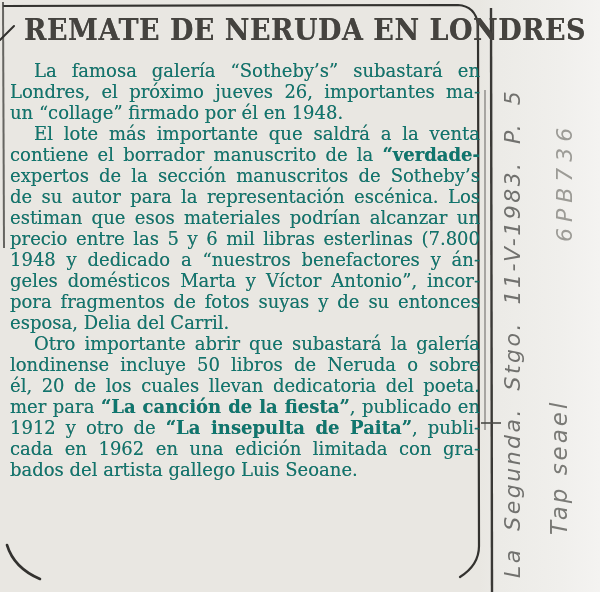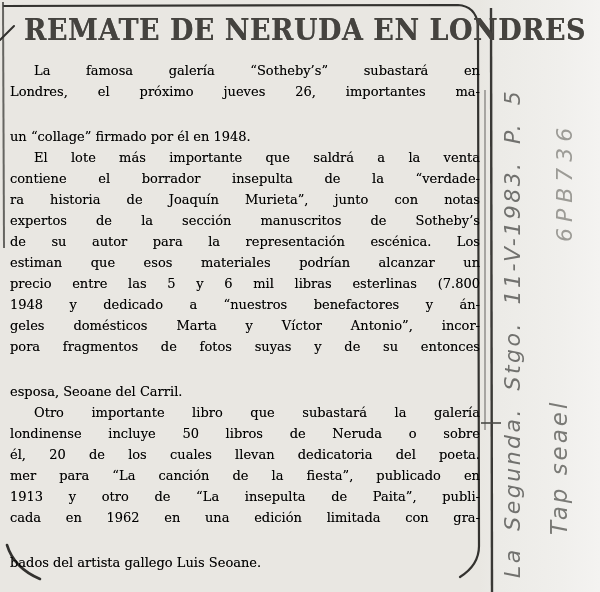--- a/index.html
+++ b/index.html
@@ -19,31 +19,31 @@
   }
   .title{
     margin:0 0 0 14px;width:440px;text-align:center;
     font-family:"DejaVu Serif", serif;font-weight:800;
     font-size:27px;letter-spacing:0.5px;color:#45433f;
     transform:scaleY(1.12);transform-origin:top left;
     text-shadow:0 0 0.6px rgba(60,58,54,.7);
     white-space:nowrap;
   }
   .body-text{
-    margin-top:17px;font-size:13px;color:#000000;
+    margin-top:17px;font-size:18px;color:#0f766e;
     text-shadow:0 0 0.5px rgba(62,60,56,.55);
   }
   .pline{
     height:21px;line-height:21px;
     text-align:justify;text-align-last:justify;
     white-space:normal;overflow:visible;
   }
-  .pline.plast{text-align-last:left;margin-top:24px;}
+  .pline.plast{text-align-last:left;}
   .pline.pfirst{text-indent:24px;}
-  .b{font-weight:400;}
+  .b{font-weight:700;}
 
   .hand{
     position:absolute;transform:rotate(-90deg);transform-origin:0 0;
     font-family:"DejaVu Sans", sans-serif;font-style:italic;
     white-space:nowrap;
   }
   .citation{
     left:500px;top:578px;width:548px;
     font-size:22px;color:#71716e;letter-spacing:2.5px;word-spacing:7px;
   }
@@ -78,35 +78,34 @@
   <path d="M 7 545 Q 14 568 40 579" fill="none" stroke="#33322f" stroke-width="2.6" stroke-linecap="round"></path>
 </svg>
 
 <div class="article">
   <h1 class="title">REMATE DE NERUDA EN LONDRES</h1>
   <div class="body-text">
       <div class="pline pfirst"><span>La famosa galería “Sotheby’s” subastará en</span></div>
       <div class="pline"><span>Londres, el próximo jueves 26, importantes ma-</span></div>
       <div class="pline plast"><span>un “collage” firmado por él en 1948.</span></div>
       <div class="pline pfirst"><span>El lote más importante que saldrá a la venta</span></div>
-      <div class="pline"><span>contiene el borrador insepulta de la </span><span class="b">“verdade-</span></div>
-      <div class="pline"><span class="b">ra historia de Joaquín Murieta”</span><span>, junto con notas</span></div>
+      <div class="pline"><span>contiene el borrador manuscrito de la </span><span class="b">“verdade-</span></div>
       <div class="pline"><span>expertos de la sección manuscritos de Sotheby’s</span></div>
       <div class="pline"><span>de su autor para la representación escénica. Los</span></div>
       <div class="pline"><span>estiman que esos materiales podrían alcanzar un</span></div>
       <div class="pline"><span>precio entre las 5 y 6 mil libras esterlinas (7.800</span></div>
       <div class="pline"><span>1948 y dedicado a “nuestros benefactores y án-</span></div>
       <div class="pline"><span>geles domésticos Marta y Víctor Antonio”, incor-</span></div>
       <div class="pline"><span>pora fragmentos de fotos suyas y de su entonces</span></div>
-      <div class="pline plast"><span>esposa, Seoane del Carril.</span></div>
-      <div class="pline pfirst"><span>Otro importante libro que subastará la galería</span></div>
+      <div class="pline plast"><span>esposa, Delia del Carril.</span></div>
+      <div class="pline pfirst"><span>Otro importante abrir que subastará la galería</span></div>
       <div class="pline"><span>londinense incluye 50 libros de Neruda o sobre</span></div>
       <div class="pline"><span>él, 20 de los cuales llevan dedicatoria del poeta.</span></div>
       <div class="pline"><span>mer para </span><span class="b">“La canción de la fiesta”</span><span>, publicado en</span></div>
-      <div class="pline"><span>1913 y otro de </span><span class="b">“La insepulta de Paita”</span><span>, publi-</span></div>
+      <div class="pline"><span>1912 y otro de </span><span class="b">“La insepulta de Paita”</span><span>, publi-</span></div>
       <div class="pline"><span>cada en 1962 en una edición limitada con gra-</span></div>
       <div class="pline plast"><span>bados del artista gallego Luis Seoane.</span></div>
     </div>
 </div>
 
 <div class="hand citation">La Segunda. Stgo. 11-V-1983. P. 5</div>
 <div class="hand hand-word">Tap seael</div>
 <div class="hand archive-code">6PB736</div>
 
 </body></html>

